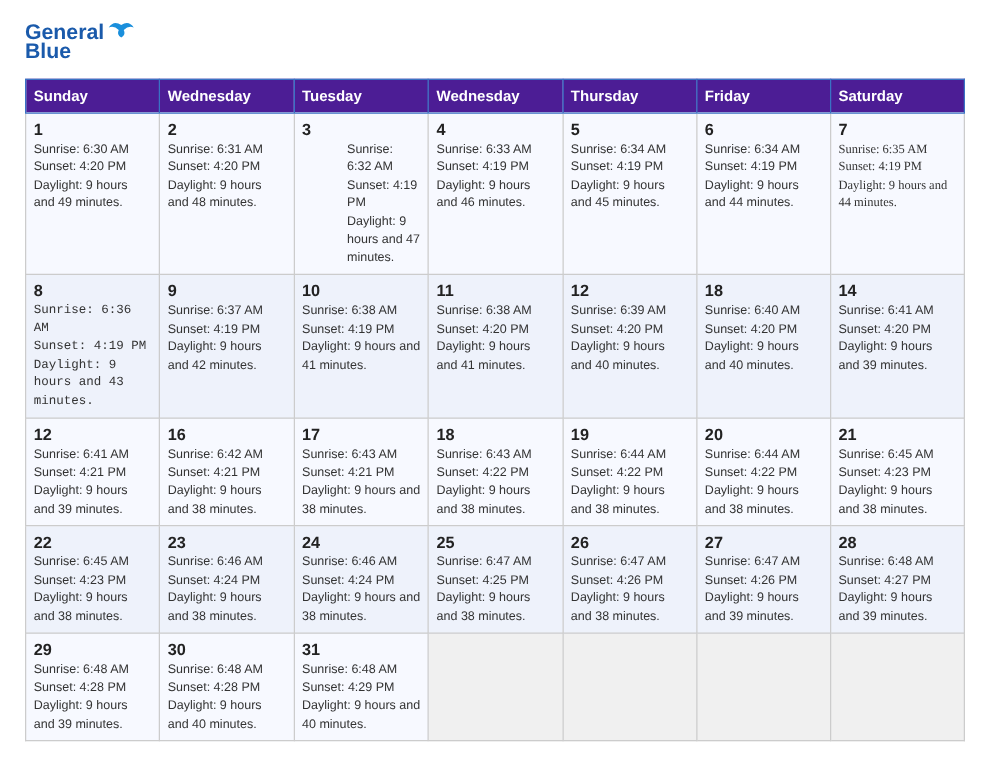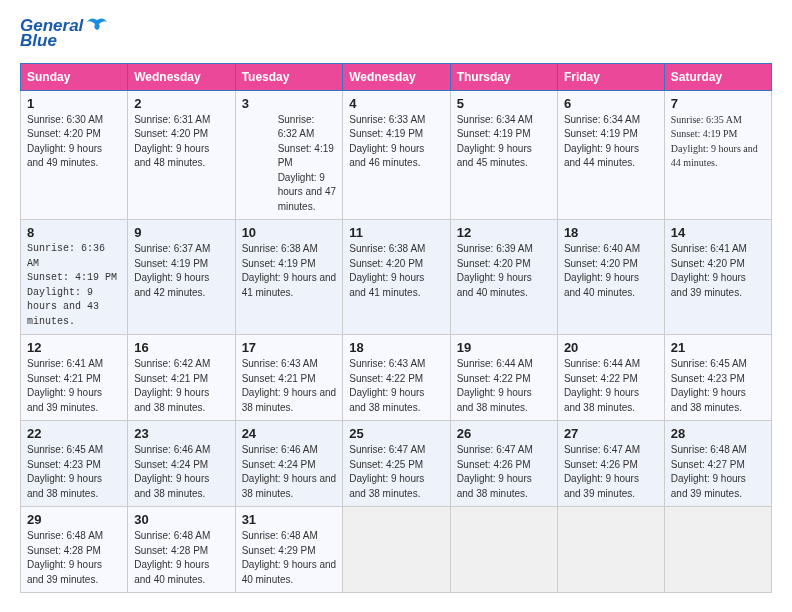--- a/index.html
+++ b/index.html
@@ -8,21 +8,20 @@
       background: #fff;
       width: 792px;
       min-height: 612px;
       padding: 16px 20px;
     }
     .header {
       display: flex;
       justify-content: space-between;
       align-items: center;
       margin-bottom: 12px;
-      font-style: italic;
     }
     .logo {
       display: flex;
       align-items: center;
       font-size: 18px;
       font-weight: bold;
       color: #1a5aab;
       line-height: 1.1;
     }
     .title-block {
@@ -36,21 +35,21 @@
     .title-block h2 {
       font-size: 14px;
       color: #444;
       font-weight: normal;
     }
     .calendar {
       width: 100%;
       border-collapse: collapse;
     }
     .calendar thead th {
-      background: #ec4899;
+      background: #4c1d95;
       color: #fff;
       font-size: 12px;
       font-weight: bold;
       padding: 6px 6px;
       text-align: left;
       border: 1px solid #3a72c4;
     }
     .calendar tbody td {
       vertical-align: top;
       border: 1px solid #ccc;

